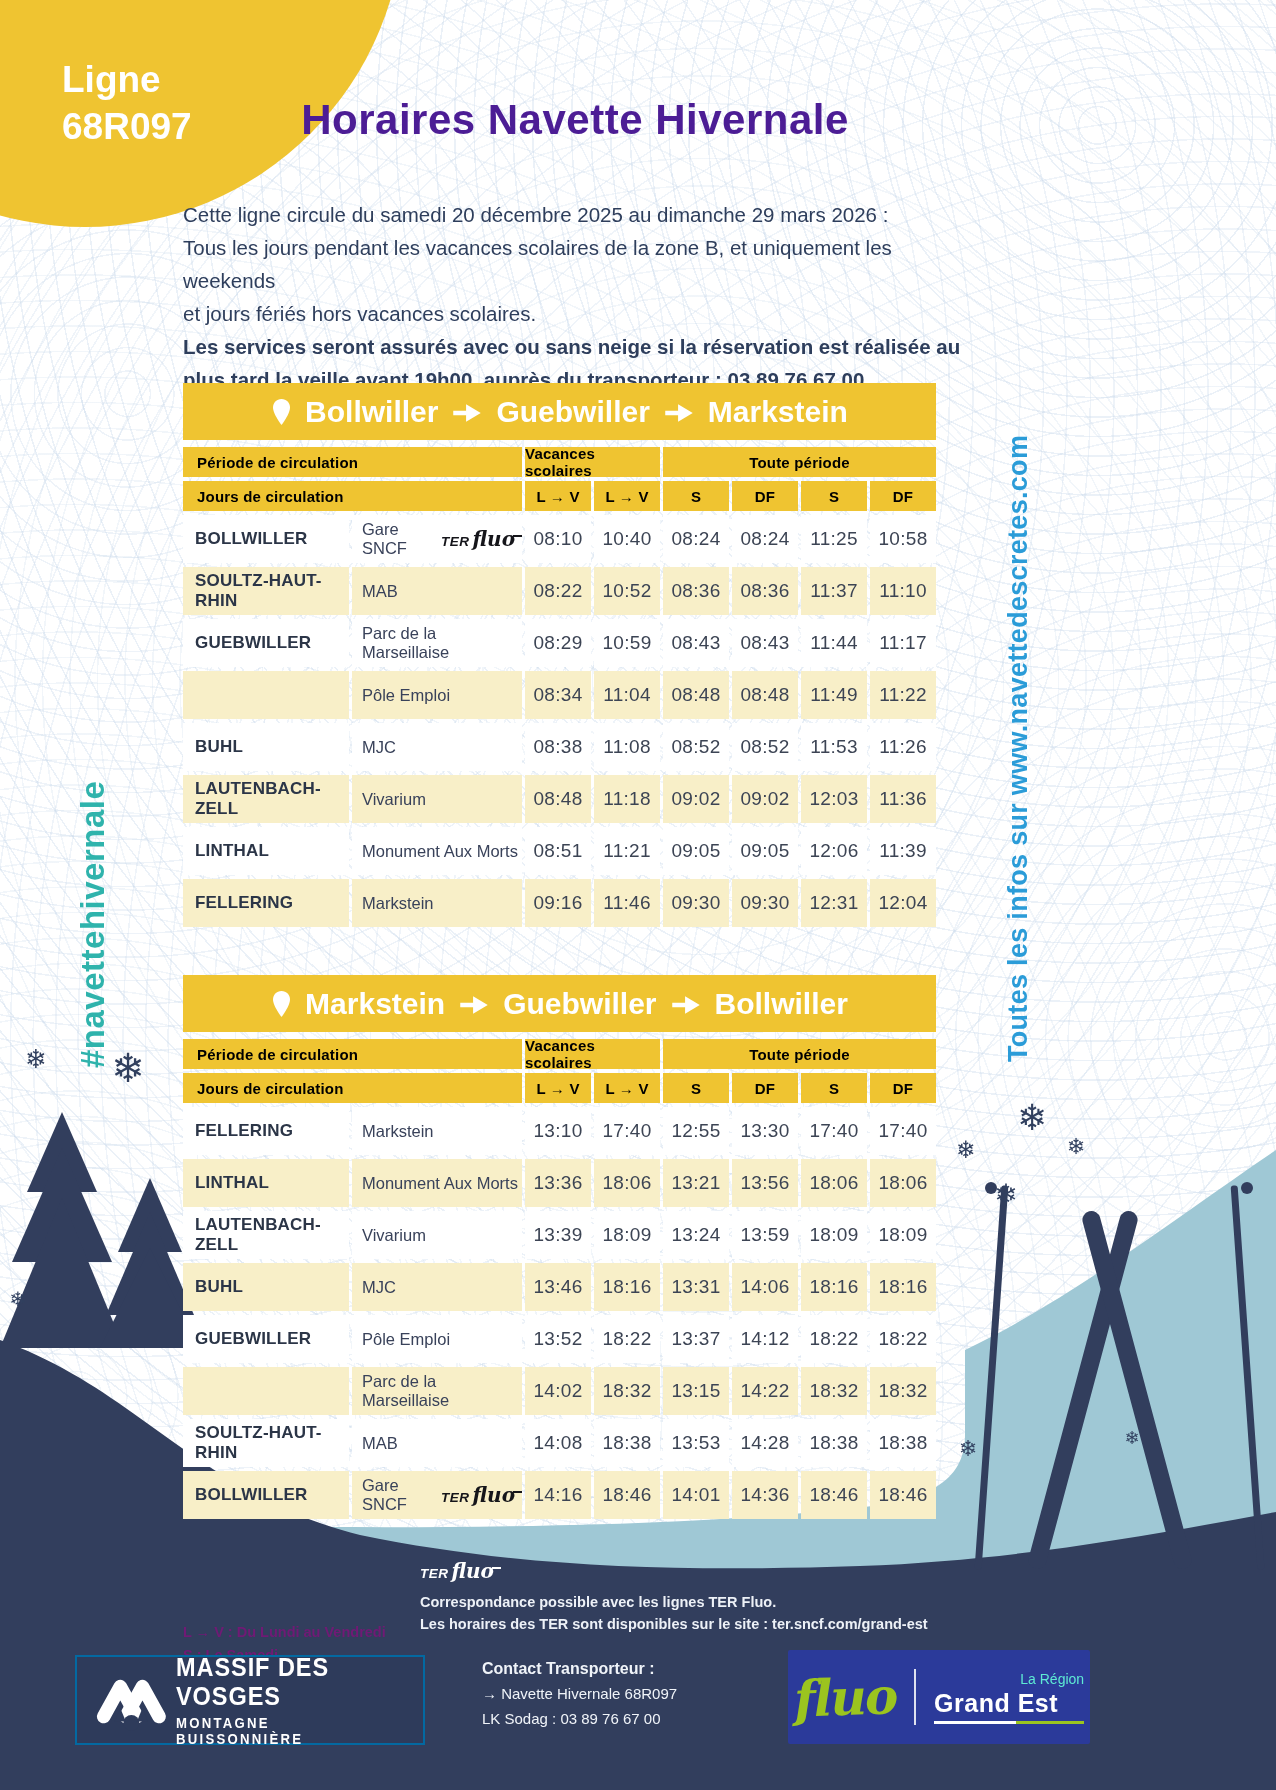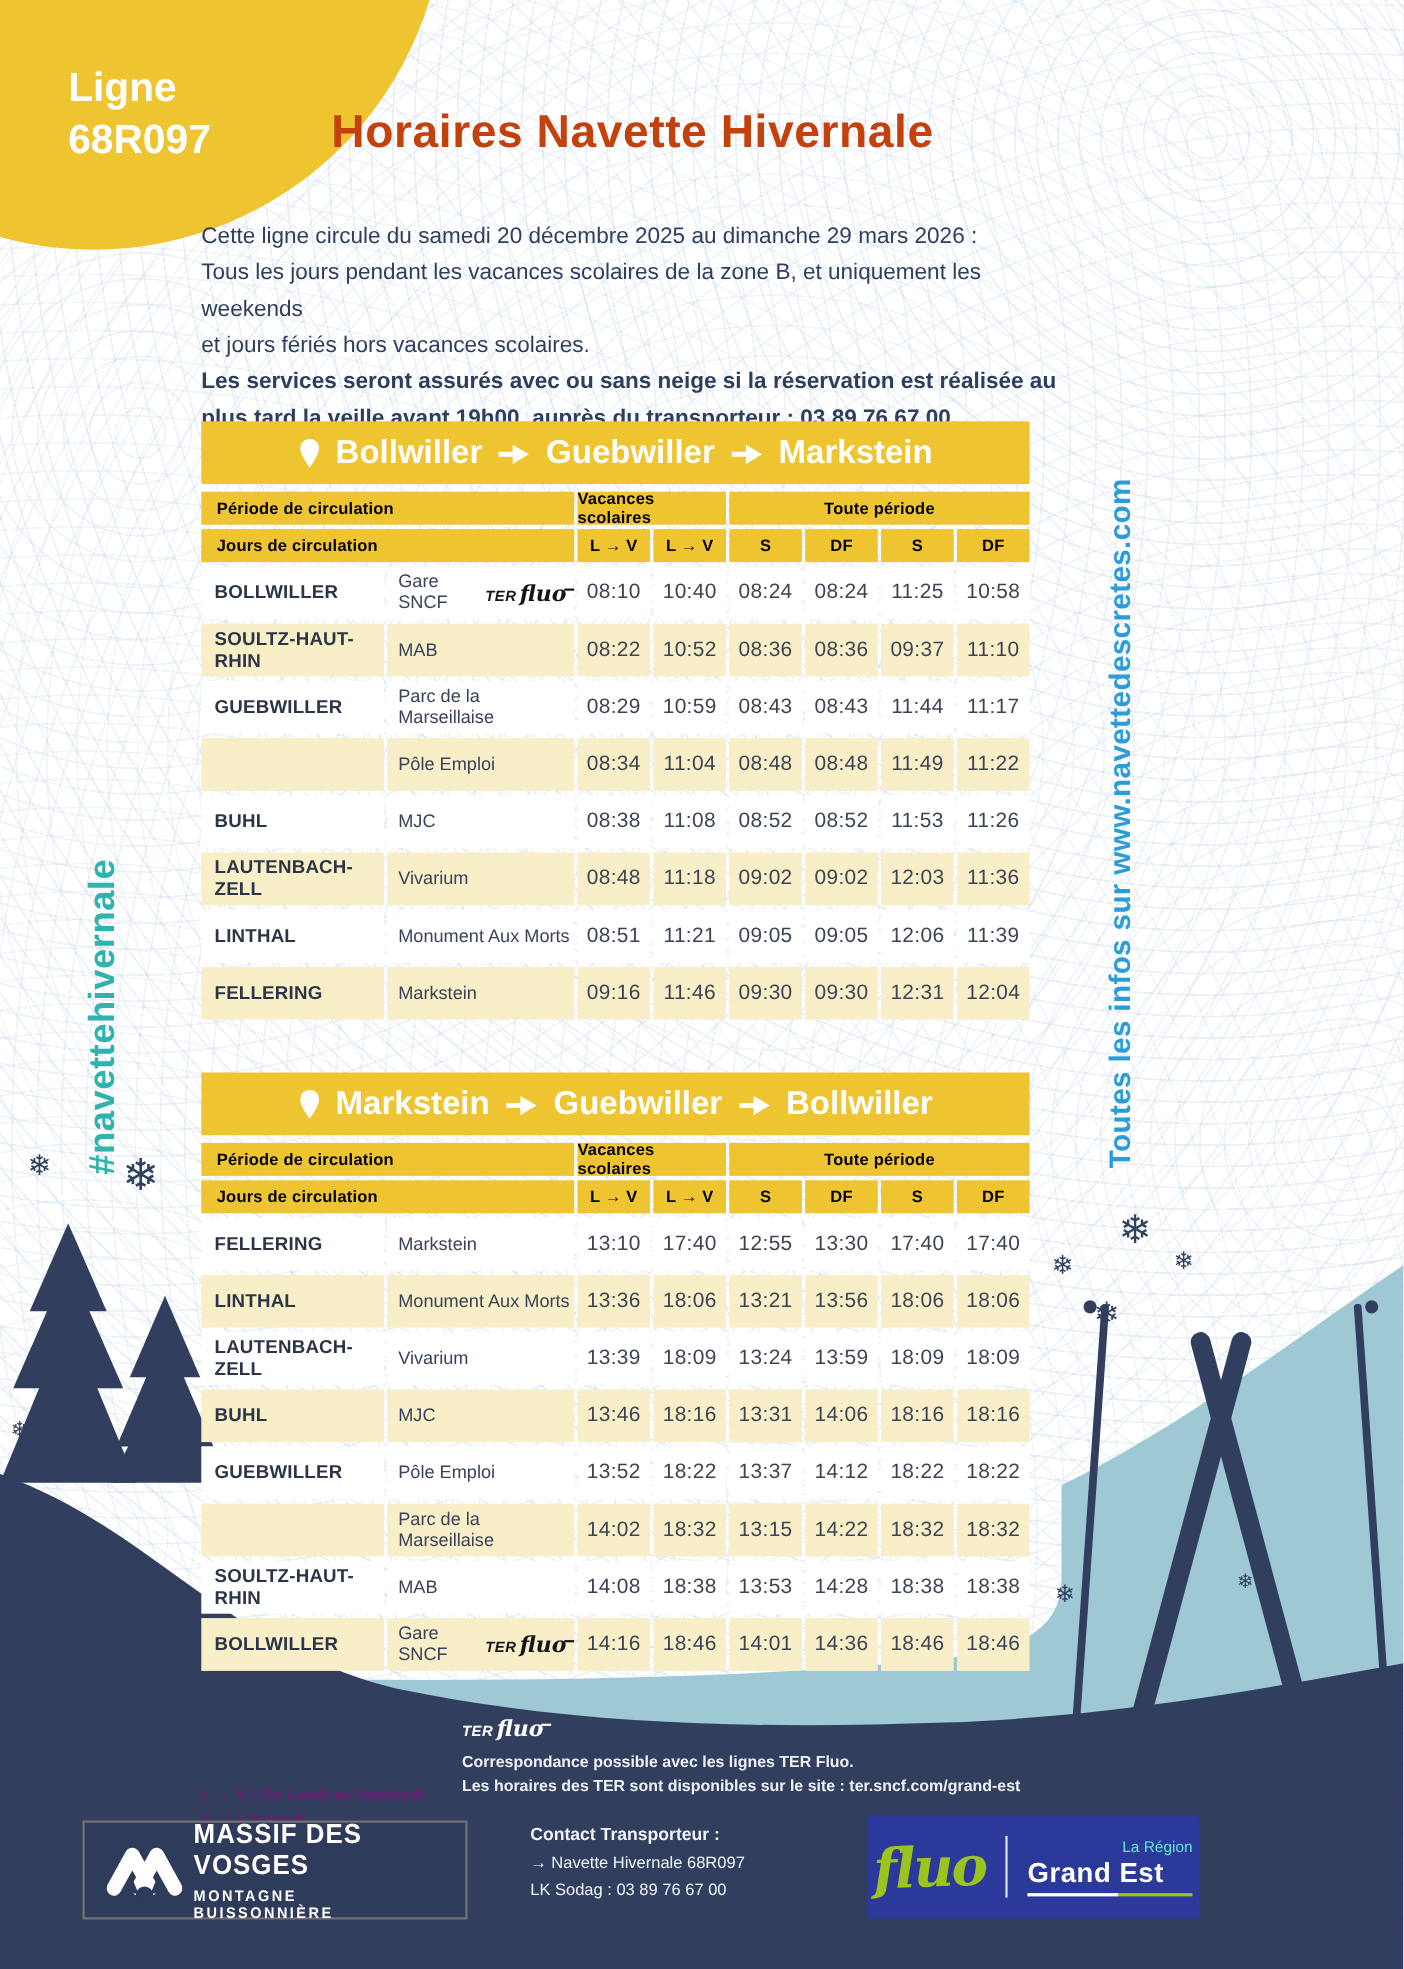--- a/index.html
+++ b/index.html
@@ -15,21 +15,21 @@
       repeating-radial-gradient(circle at 6% 78%,  rgba(160,188,220,0) 0 24px, rgba(160,188,220,.26) 24px 25.5px);}
   .decor{position:absolute;inset:0;z-index:1;}
   .z{position:absolute;z-index:2;}
 
   
   .badge{position:absolute;z-index:1;left:-234px;top:-411px;width:638px;height:638px;
          border-radius:50%;background:#EFC431;}
   .badge-tx{left:62px;top:56px;line-height:47px;font-size:37px;font-weight:bold;color:#fff;}
 
   .title{left:205px;top:96px;width:740px;text-align:center;
-         font-size:42px;font-weight:bold;color:#c2410c;letter-spacing:.5px;}
+         font-size:42px;font-weight:bold;color:#4c1d95;letter-spacing:.5px;}
 
   .intro{left:183px;top:198px;width:780px;font-size:20.5px;line-height:33px;color:#2E3E5C;}
   .intro .bold{font-weight:bold;}
 
   
   .ttable{position:absolute;z-index:2;left:183px;width:753px;}
   .t1{top:383px;} .t2{top:975px;}
   .banner{height:57px;background:#EFC431;display:flex;align-items:center;justify-content:center;
           gap:13px;color:#fff;font-size:30px;font-weight:bold;margin-bottom:7px;}
   .banner .pin{width:21px;height:28px;flex:none;}
@@ -54,21 +54,21 @@
   
   .side-right{left:1003px;top:1062px;transform:rotate(-90deg);transform-origin:0 0;
               white-space:nowrap;font-size:27px;font-weight:bold;color:#2B9CD8;letter-spacing:.3px;}
   .side-left{left:74px;top:1068px;transform:rotate(-90deg);transform-origin:0 0;
              white-space:nowrap;font-size:33px;font-weight:bold;color:#2FB3AC;letter-spacing:.5px;}
 
   
   .legend{left:183px;top:1621px;font-size:14.5px;font-weight:bold;line-height:23px;color:#701a75;}
   .ternote{left:420px;top:1560px;font-size:14.5px;line-height:22px;color:#EDF1F7;}
   .ternote .lines{margin-top:6px;font-weight:bold;}
-  .massif{left:75px;top:1655px;width:350px;height:90px;background:#2E3B5B;border:2px solid #737373;
+  .massif{left:75px;top:1655px;width:350px;height:90px;background:#2E3B5B;border:2px solid #0369a1;
           display:flex;align-items:center;gap:6px;padding:0 14px;box-sizing:border-box;}
   .massif .mx1{font-size:25px;font-weight:bold;color:#fff;letter-spacing:1px;transform:scaleX(.94);transform-origin:0 50%;}
   .massif .mx2{font-size:14px;font-weight:bold;color:#fff;letter-spacing:2.4px;margin-top:4px;transform:scaleX(.94);transform-origin:0 50%;}
   .contact{left:482px;top:1656px;font-size:15px;line-height:25px;color:#F0F4F9;}
   .contact .ct{font-weight:bold;font-size:16px;}
   .region{left:788px;top:1650px;width:302px;height:94px;background:#2B3A9A;border-radius:2px;
           display:flex;align-items:center;justify-content:center;gap:18px;}
   .region .fluo{font-family:"DejaVu Serif",serif;font-style:italic;font-weight:bold;font-size:50px;
                 color:#9BC41F;transform:rotate(-2deg);letter-spacing:-2px;}
   .region .div{width:2px;height:56px;background:rgba(255,255,255,.85);}
@@ -176,21 +176,21 @@
         <div class="cell time">11:25</div>
         <div class="cell time">10:58</div>
         <div class="cell stop alt">SOULTZ-HAUT-RHIN</div>
         <div class="cell place alt">
           <span>MAB</span>
         </div>
         <div class="cell time alt">08:22</div>
         <div class="cell time alt">10:52</div>
         <div class="cell time alt">08:36</div>
         <div class="cell time alt">08:36</div>
-        <div class="cell time alt">09:37</div>
+        <div class="cell time alt">11:37</div>
         <div class="cell time alt">11:10</div>
         <div class="cell stop">GUEBWILLER</div>
         <div class="cell place">
           <span>Parc de la Marseillaise</span>
         </div>
         <div class="cell time">08:29</div>
         <div class="cell time">10:59</div>
         <div class="cell time">08:43</div>
         <div class="cell time">08:43</div>
         <div class="cell time">11:44</div>

